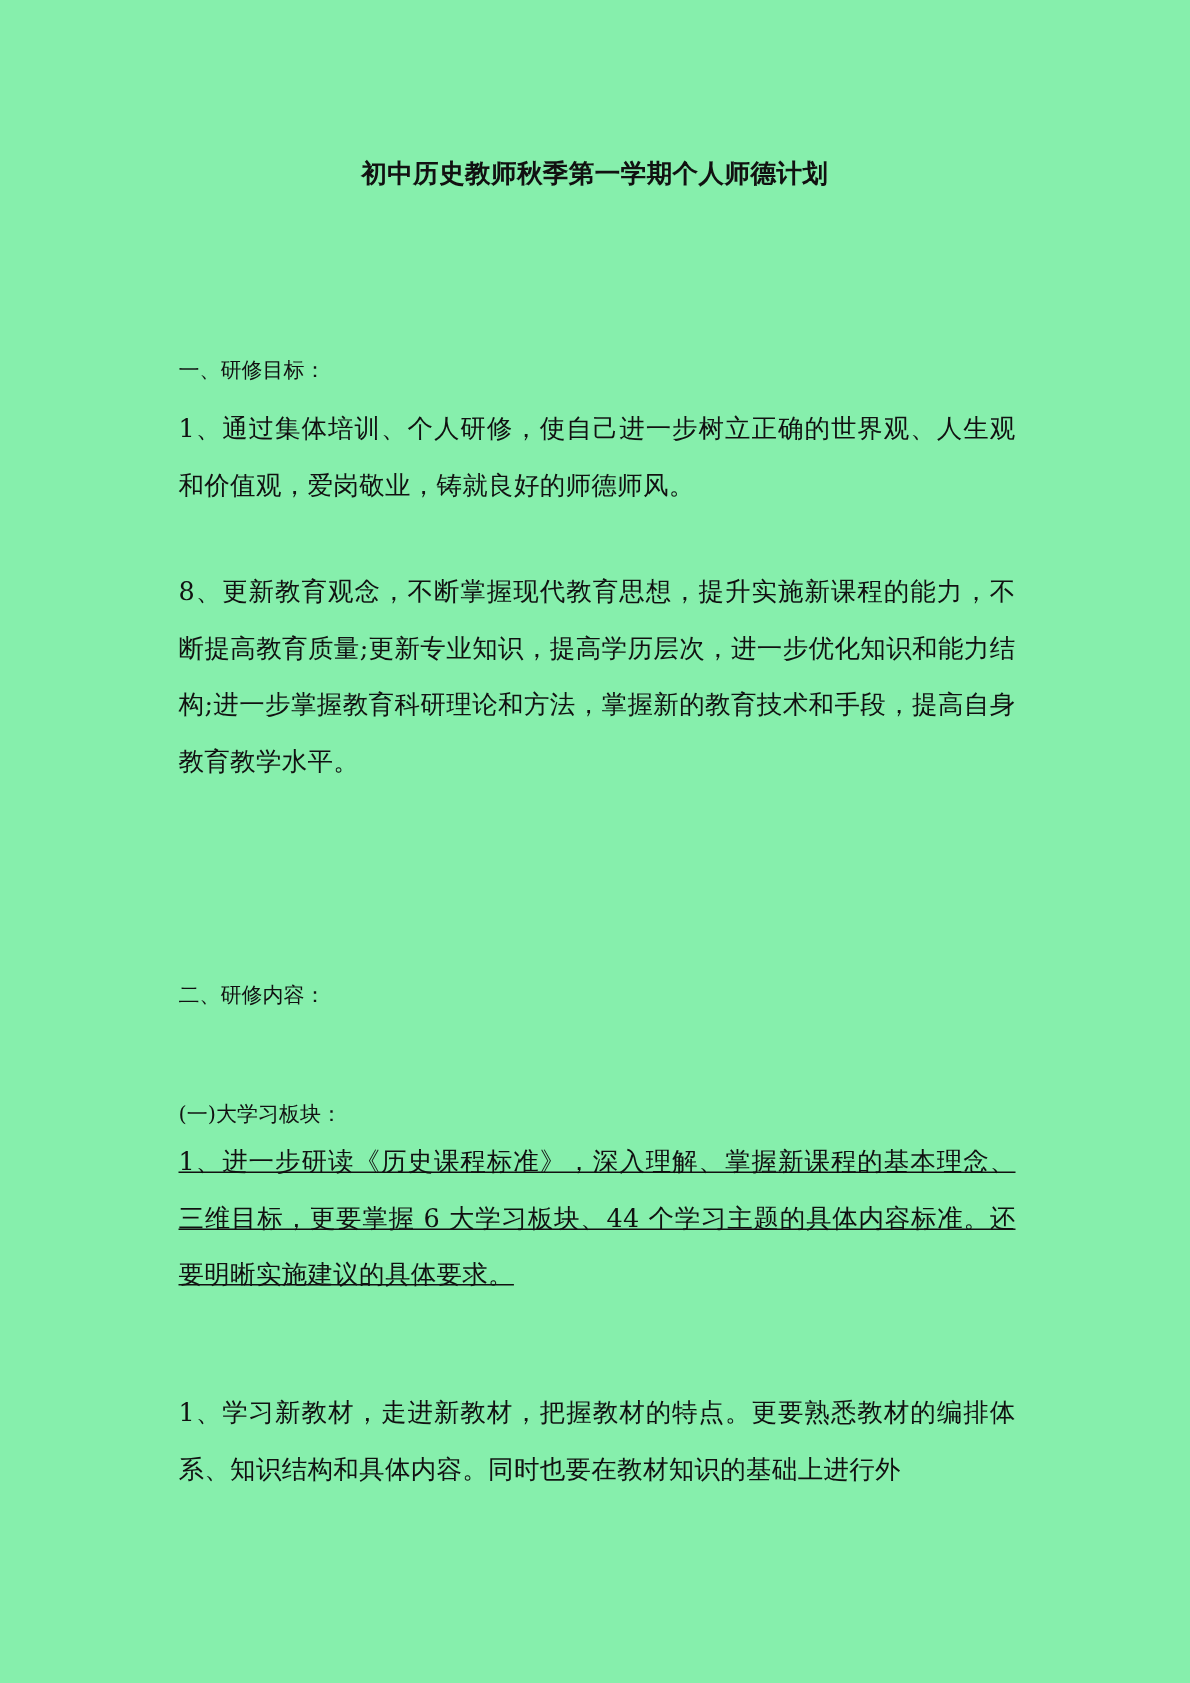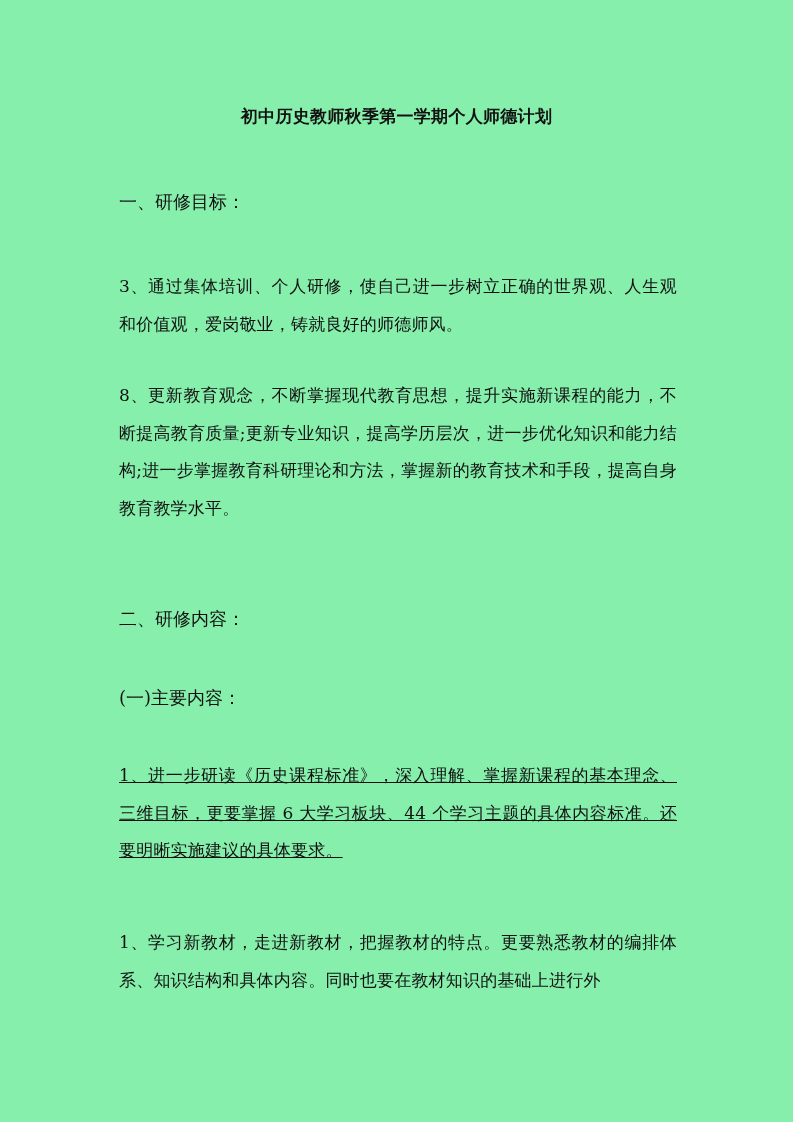--- a/index.html
+++ b/index.html
@@ -40,38 +40,39 @@
       width: 558px;
       font-size: 17px;
       line-height: 37.5px;
       text-align: justify;
       text-align-last: left;
       letter-spacing: 0.2px;
     }
     .heading {
       position: absolute;
       left: 119px;
-      font-size: 18px;
+      font-size: 14px;
       line-height: 24px;
+      margin-top: 45px;
     }
   </style>
 </head>
 <body>
 
 <div class="page">
 
   <div class="title">初中历史教师秋季第一学期个人师德计划</div>
 
   <div class="heading" style="top:190px;">一、研修目标：</div>
 
-  <div class="para" style="top:268px;">3、通过集体培训、个人研修，使自己进一步树立正确的世界观、人生观和价值观，爱岗敬业，铸就良好的师德师风。</div>
+  <div class="para" style="top:268px;">1、通过集体培训、个人研修，使自己进一步树立正确的世界观、人生观和价值观，爱岗敬业，铸就良好的师德师风。</div>
 
   <div class="para" style="top:377px;">8、更新教育观念，不断掌握现代教育思想，提升实施新课程的能力，不断提高教育质量;更新专业知识，提高学历层次，进一步优化知识和能力结构;进一步掌握教育科研理论和方法，掌握新的教育技术和手段，提高自身教育教学水平。</div>
 
   <div class="heading" style="top:607px;">二、研修内容：</div>
 
-  <div class="heading" style="top:686px;">(一)主要内容：</div>
+  <div class="heading" style="top:686px;">(一)大学习板块：</div>
 
   <div class="para" style="top:757px;text-decoration:underline;">1、进一步研读《历史课程标准》，深入理解、掌握新课程的基本理念、三维目标，更要掌握 6 大学习板块、44 个学习主题的具体内容标准。还要明晰实施建议的具体要求。</div>
 
   <div class="para" style="top:924px;">1、学习新教材，走进新教材，把握教材的特点。更要熟悉教材的编排体系、知识结构和具体内容。同时也要在教材知识的基础上进行外</div>
 
 </div>
 
 </body></html>

